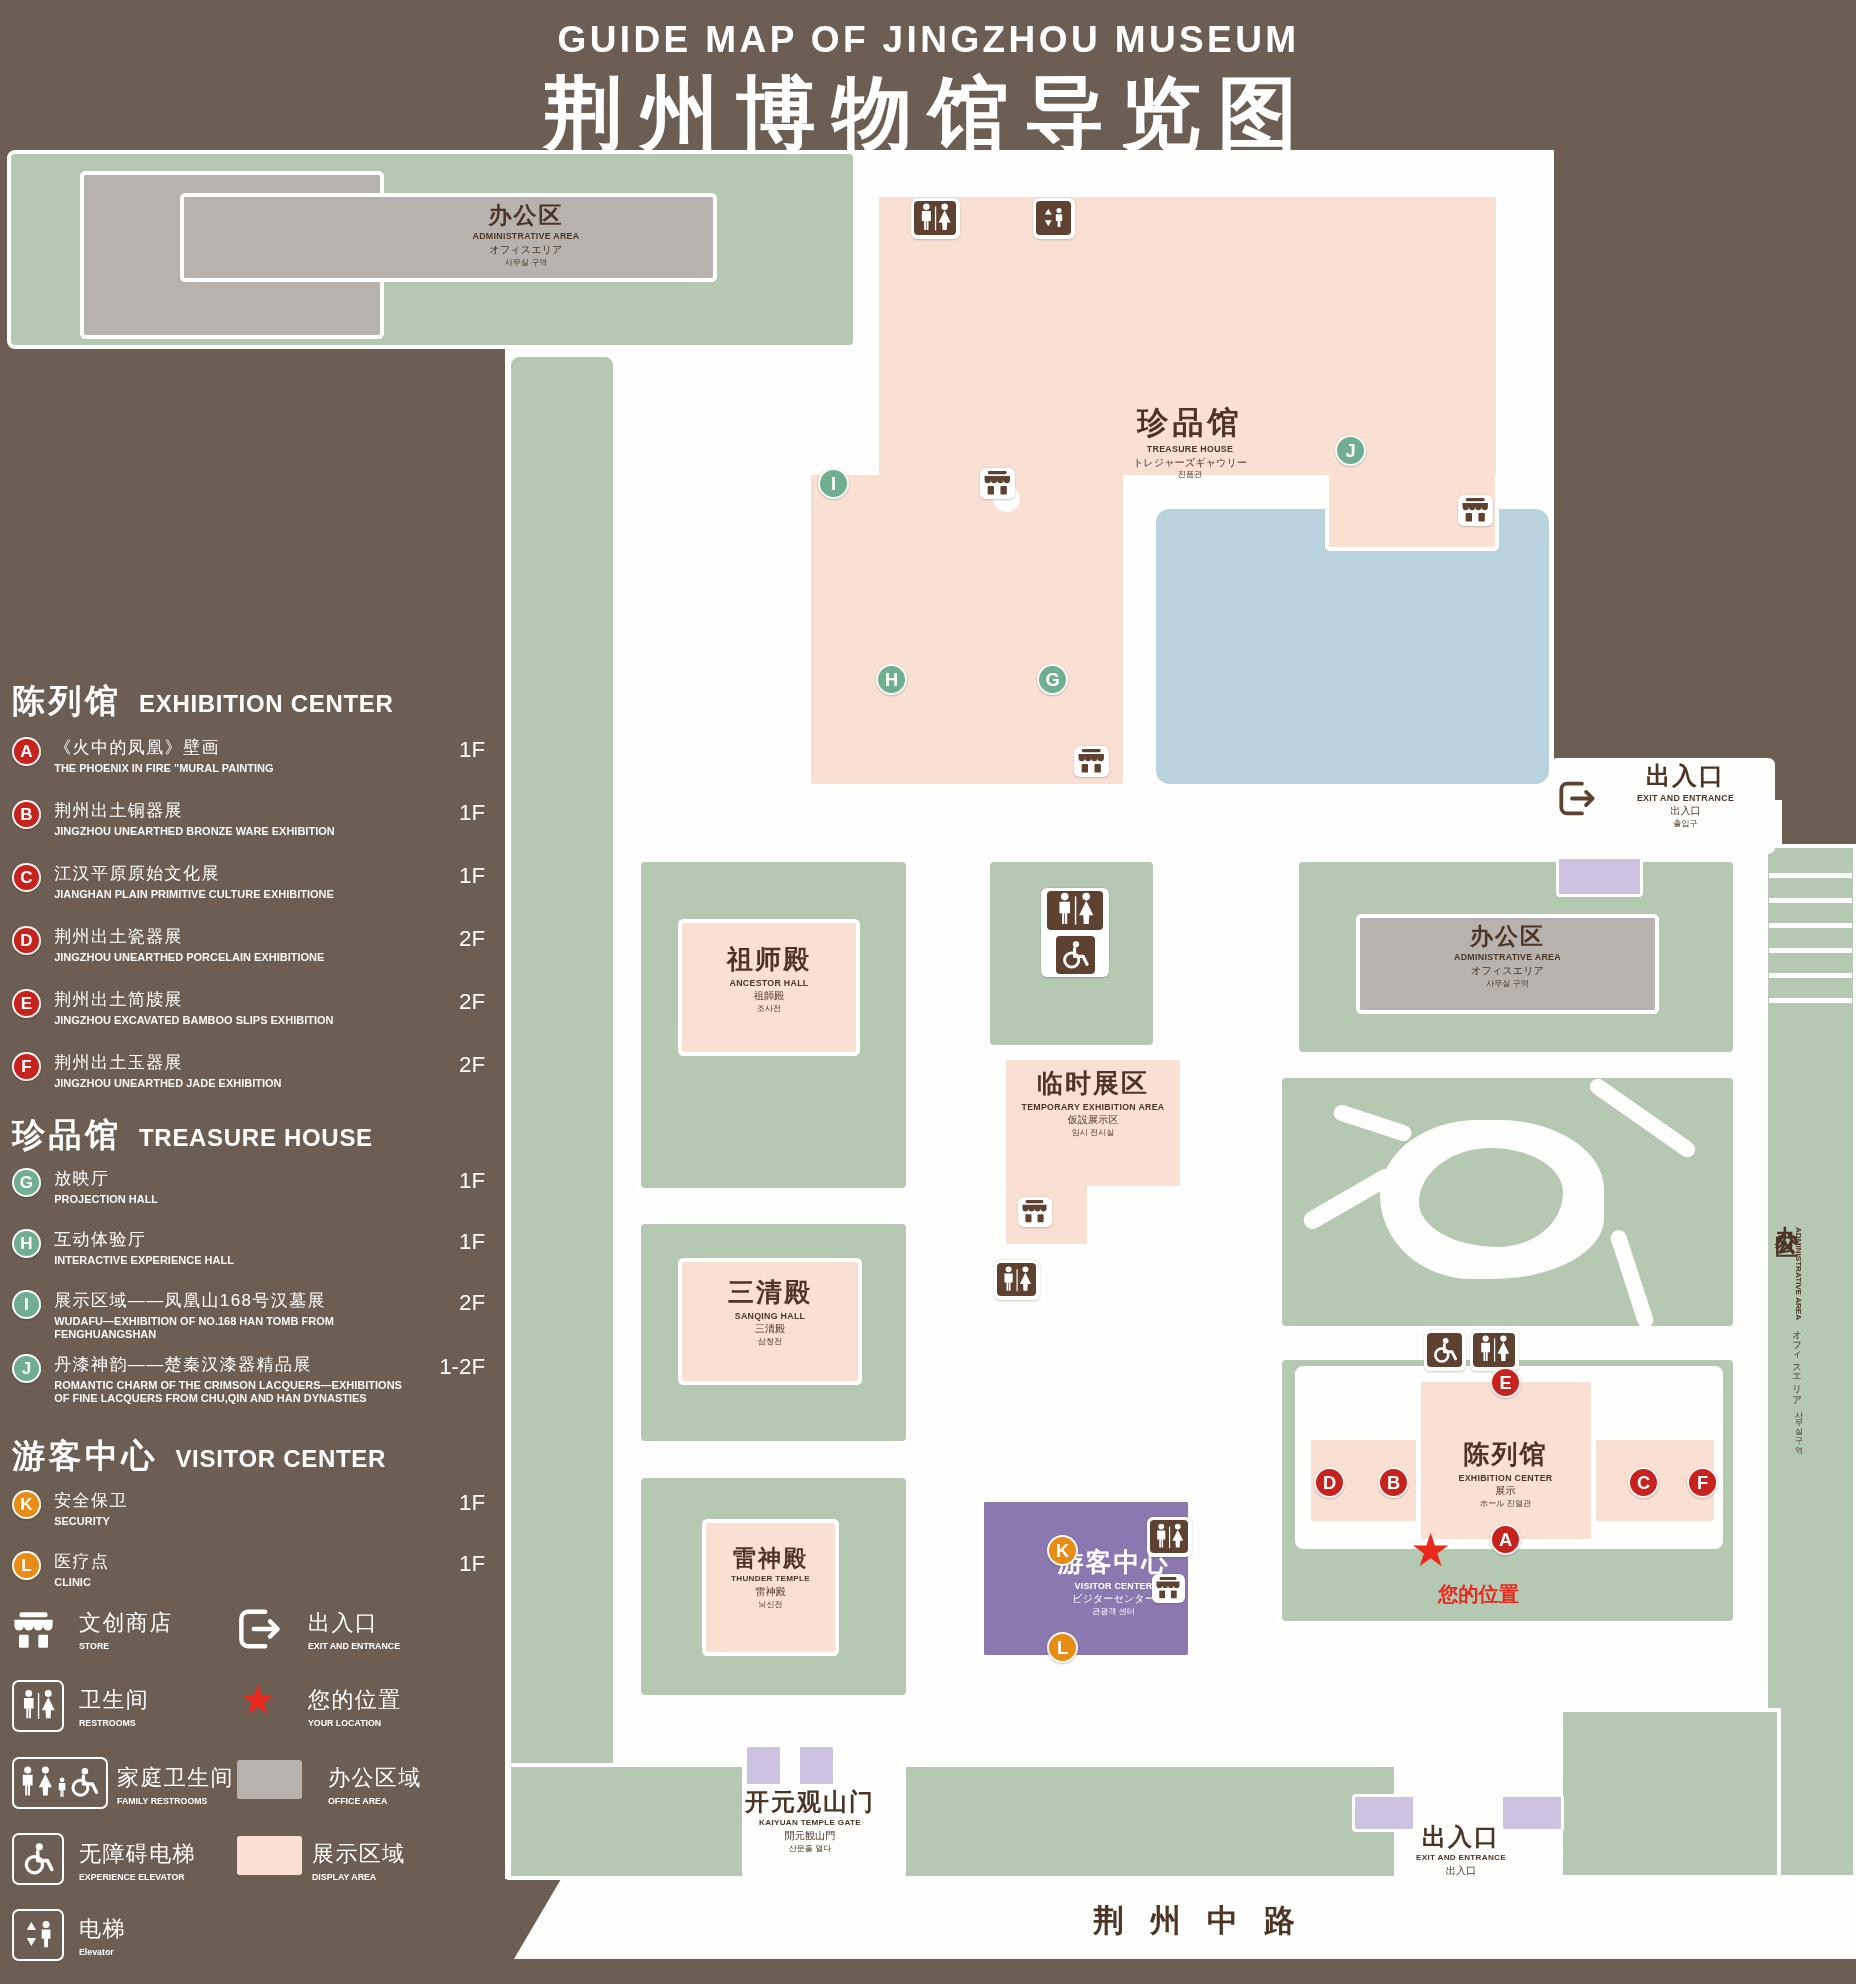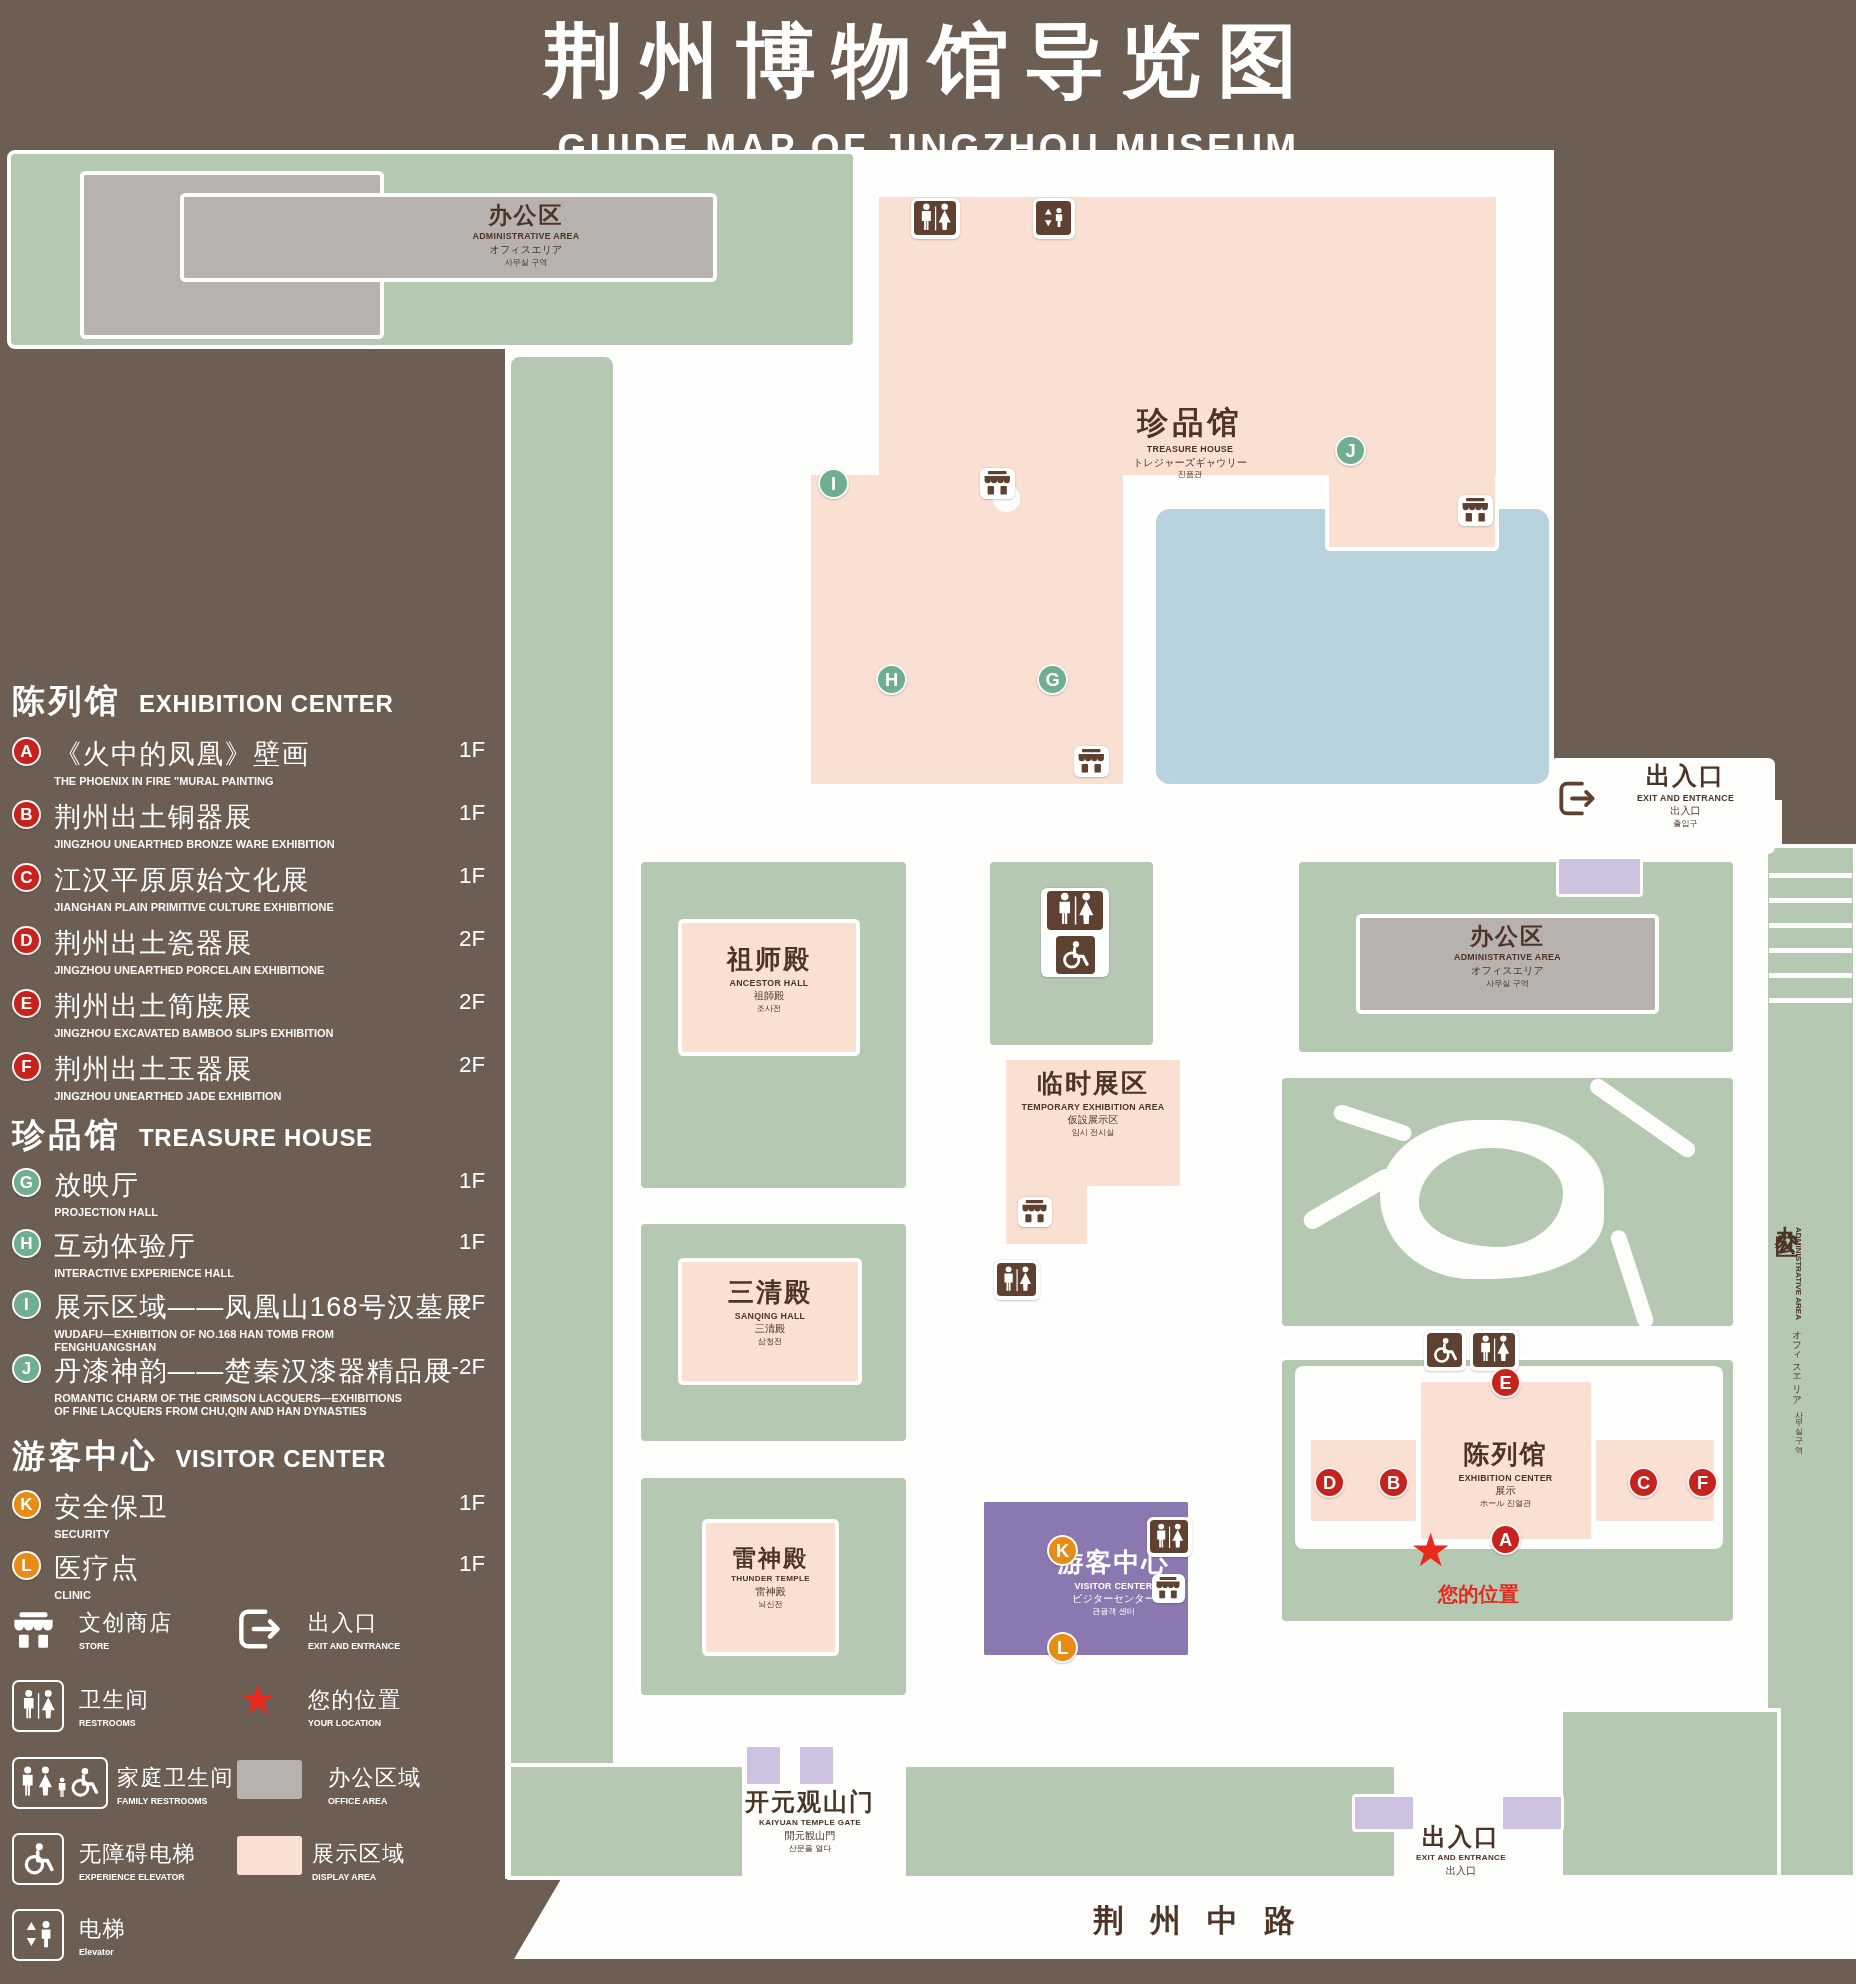--- a/index.html
+++ b/index.html
@@ -33,21 +33,21 @@
 .v-label{position:absolute;writing-mode:vertical-rl;color:#4c3526;display:flex;gap:4.1px}
 .v-label .zh{font-size:23px;font-weight:bold;letter-spacing:5.4px}
 .v-label .en{font-size:8.1px;font-weight:bold}
 .v-label .ja{font-size:9.5px}
 .v-label .ko{font-size:8.1px}
 .sec{position:absolute;left:12.2px;color:#fff;display:flex;align-items:baseline;gap:17.6px;white-space:nowrap}
 .sec .s-zh{font-size:33px;font-weight:bold;letter-spacing:3.4px}
 .sec .s-en{font-size:24px;font-weight:bold;letter-spacing:0.7px}
 .item{position:absolute;left:12.2px;width:488px;color:#fff}
 .item .ml{margin-left:42px}
-.item .zh{font-size:27px;letter-spacing:1.4px}
+.item .zh{font-size:17px;letter-spacing:1.4px}
 .item .en{font-size:11px;font-weight:bold;opacity:.95;margin-top:2.7px;max-width:366px;line-height:1.25}
 .item .floor{position:absolute;right:15px;top:1.4px;font-size:22.4px}
 .sym-label{position:absolute;color:#fff}
 .sym-label .zh{font-size:22px;font-weight:normal;letter-spacing:1.4px}
 .sym-label .en{font-size:8.8px;font-weight:bold;margin-top:2.7px}
 .frame{border:2px solid #fff;border-radius:6.8px;display:flex;align-items:center;justify-content:center}
 .roadlbl{position:absolute;color:#4c3526;font-size:31px;font-weight:bold;letter-spacing:26px;text-align:center}
 </style>
 </head>
 <body>
@@ -92,22 +92,22 @@
     <g id="g-family">
       <use href="#g-man"></use>
       <use href="#g-woman" transform="translate(21,0)"></use>
       <use href="#g-man" transform="translate(48,14.5) scale(0.67)"></use>
       <use href="#g-wheelchair" transform="translate(64,1) scale(0.97)"></use>
     </g>
   </defs>
 </svg>
 
 <div class="abs" style="left:0;top:8.1px;width:1857px;text-align:center;color:#fff">
+  <div style="font-size:37px;font-weight:bold;letter-spacing:3.4px;margin-top:11px">GUIDE MAP OF JINGZHOU MUSEUM</div>
   <div style="font-size:80px;font-weight:bold;letter-spacing:16.3px">荆州博物馆导览图</div>
-  <div style="font-size:37px;font-weight:bold;letter-spacing:3.4px;margin-top:11px">GUIDE MAP OF JINGZHOU MUSEUM</div>
 </div>
 
 <div class="white-zone" style="left:723px;top:150px;width:831px;height:651px"></div>
 <div class="white-zone" style="left:505px;top:347px;width:226px;height:456px"></div>
 <div class="white-zone" style="left:505px;top:800px;width:1277px;height:1079px"></div>
 
 <div class="green" style="left:6.8px;top:150px;width:850px;height:199px"></div>
 <div class="gray" style="left:80px;top:171px;width:304px;height:168px"></div>
 <div class="gray" style="left:180px;top:193px;width:537px;height:89px"></div>
 <div class="abs lbl small" style="left:380px;top:201px;width:292px">

